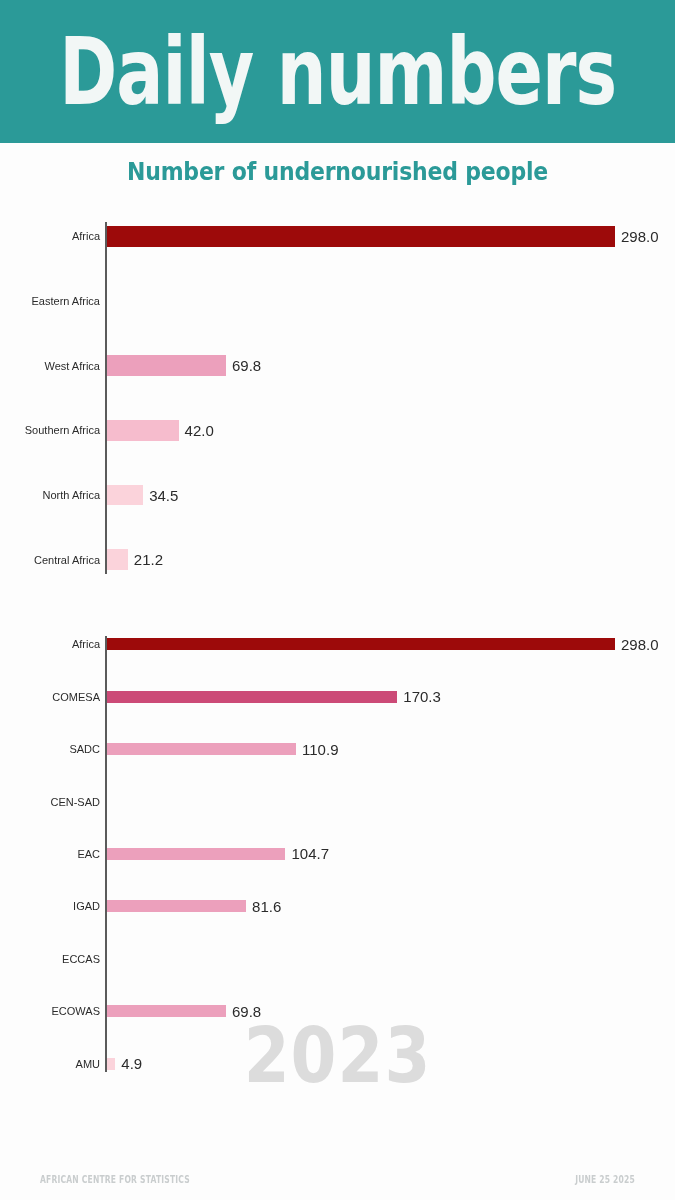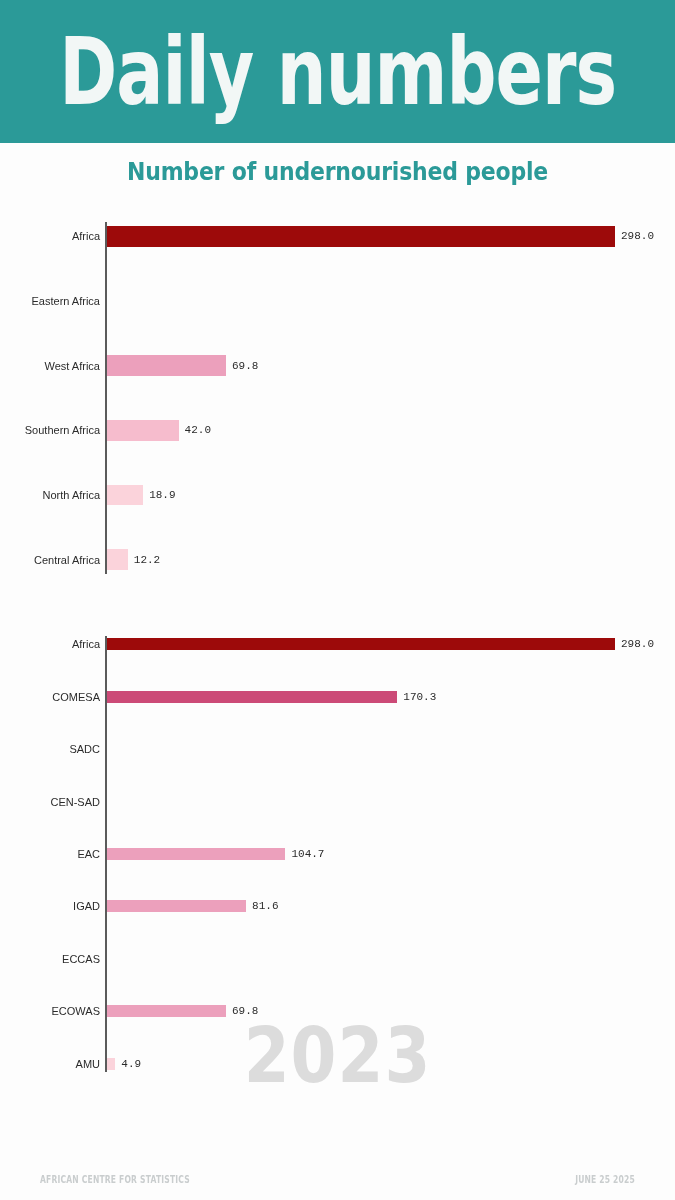--- a/index.html
+++ b/index.html
@@ -121,22 +121,22 @@
     height: 72%;
     display: flex;
     align-items: center;
   }
 
   .bar-fill {
     height: 100%;
   }
 
   .bar-value {
-    font-family: Liberation Mono, monospace;
-    font-size: 11px;
+    font-family: Liberation Sans, sans-serif;
+    font-size: 15px;
     color: #2b2b2b;
     margin-left: 6px;
     white-space: nowrap;
   }
 
   
   .watermark-year {
     position: absolute;
     left: 0;
     top: 1012px;
@@ -215,28 +215,28 @@
           <div class="bar-label">Southern Africa</div>
           <div class="bar-track">
             <div class="bar-fill" style="width: 71.5973px; background: rgb(246, 188, 205);"></div>
             <div class="bar-value">42.0</div>
           </div>
         </div>
         <div class="bar-row">
           <div class="bar-label">North Africa</div>
           <div class="bar-track">
             <div class="bar-fill" style="width: 36.1396px; background: rgb(251, 211, 219);"></div>
-            <div class="bar-value">18.9</div>
+            <div class="bar-value">34.5</div>
           </div>
         </div>
         <div class="bar-row">
           <div class="bar-label">Central Africa</div>
           <div class="bar-track">
             <div class="bar-fill" style="width: 20.7973px; background: rgb(251, 211, 219);"></div>
-            <div class="bar-value">12.2</div>
+            <div class="bar-value">21.2</div>
           </div>
         </div>
       </div>
   </div>
 
   <div class="chart" id="chart-2">
     <div class="axis-line"></div>
     <div class="bar-rows" id="bars-2">
         <div class="bar-row">
           <div class="bar-label">Africa</div>
@@ -247,20 +247,24 @@
         </div>
         <div class="bar-row">
           <div class="bar-label">COMESA</div>
           <div class="bar-track">
             <div class="bar-fill" style="width: 290.31px; background: rgb(204, 74, 119);"></div>
             <div class="bar-value">170.3</div>
           </div>
         </div>
         <div class="bar-row">
           <div class="bar-label">SADC</div>
+          <div class="bar-track">
+            <div class="bar-fill" style="width: 189.051px; background: rgb(236, 160, 188);"></div>
+            <div class="bar-value">110.9</div>
+          </div>
         </div>
         <div class="bar-row">
           <div class="bar-label">CEN-SAD</div>
         </div>
         <div class="bar-row">
           <div class="bar-label">EAC</div>
           <div class="bar-track">
             <div class="bar-fill" style="width: 178.482px; background: rgb(236, 160, 188);"></div>
             <div class="bar-value">104.7</div>
           </div>

